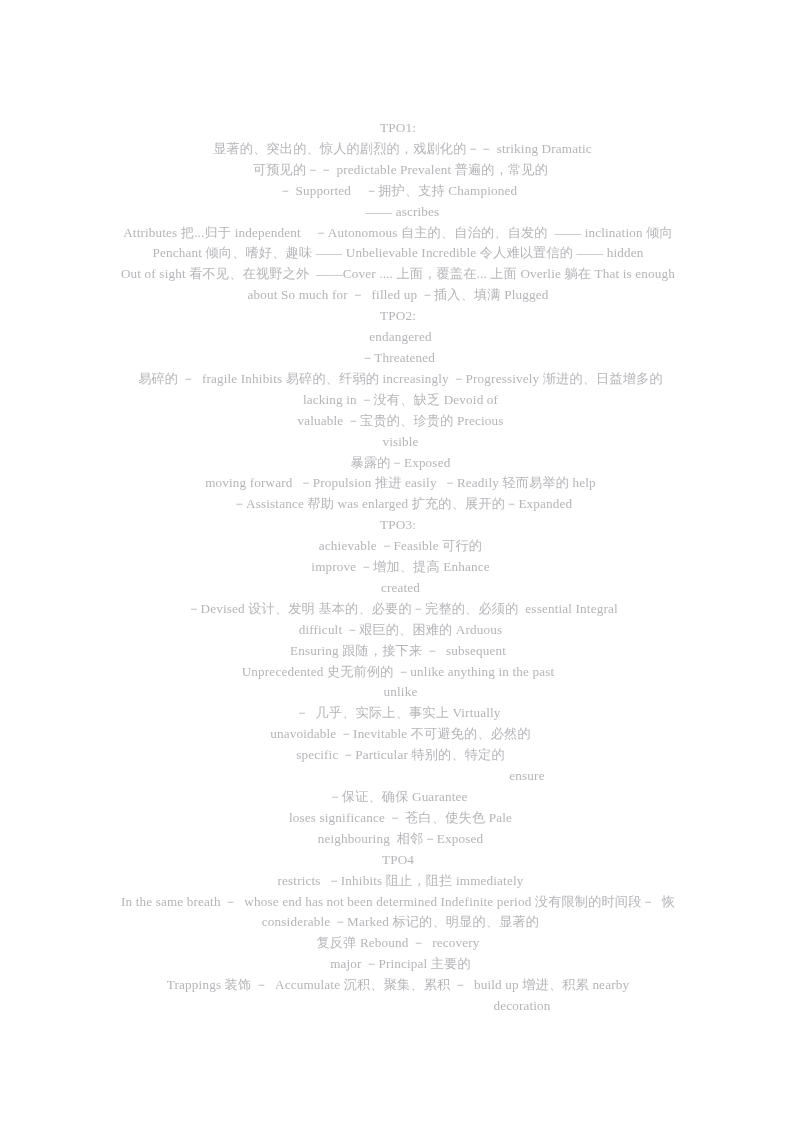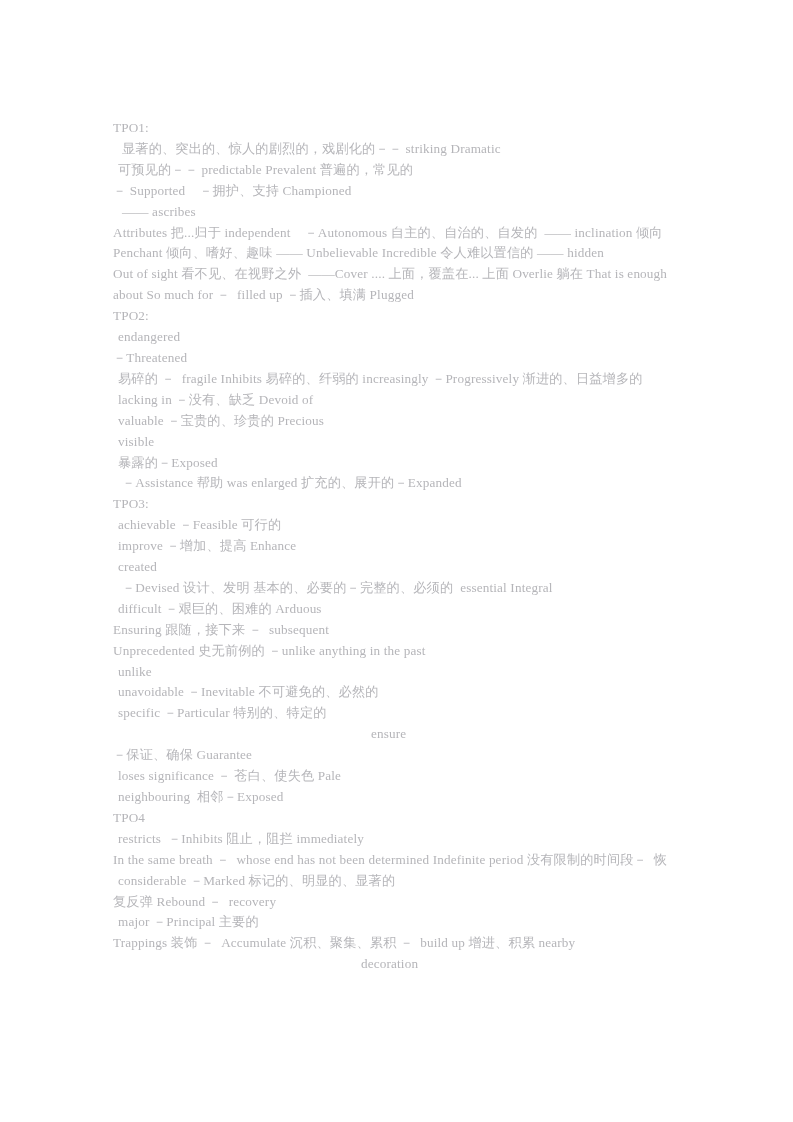--- a/index.html
+++ b/index.html
@@ -15,20 +15,21 @@
     overflow: hidden;
     font-family: "Liberation Serif", "DejaVu Serif", serif;
   }
   .page {
     position: absolute;
     left: 0;
     top: 0;
     width: 793px;
     height: 1122px;
     background: #ffffff;
+    text-align: center;
   }
   .doc-body {
     position: absolute;
     left: 113px;
     top: 118px;
     width: 570px;
   }
   .line {
     font-size: 13.2px;
     line-height: 20.9px;
@@ -66,30 +67,32 @@
       <div class="line ind-0">Out of sight 看不见、在视野之外  ——Cover .... 上面，覆盖在... 上面 Overlie 躺在 That is enough</div>
       <div class="line ind-0">about So much for －  filled up －插入、填满 Plugged</div>
       <div class="line ind-0">TPO2:</div>
       <div class="line ind-1">endangered</div>
       <div class="line ind-0">－Threatened</div>
       <div class="line ind-1">易碎的 －  fragile Inhibits 易碎的、纤弱的 increasingly －Progressively 渐进的、日益增多的</div>
       <div class="line ind-1">lacking in －没有、缺乏 Devoid of</div>
       <div class="line ind-1">valuable －宝贵的、珍贵的 Precious</div>
       <div class="line ind-1">visible</div>
       <div class="line ind-1">暴露的－Exposed</div>
+      <div class="line ind-1">moving forward  －Propulsion 推进 easily  －Readily 轻而易举的 help</div>
       <div class="line ind-2">－Assistance 帮助 was enlarged 扩充的、展开的－Expanded</div>
       <div class="line ind-0">TPO3:</div>
       <div class="line ind-1">achievable －Feasible 可行的</div>
       <div class="line ind-1">improve －增加、提高 Enhance</div>
       <div class="line ind-1">created</div>
       <div class="line ind-2">－Devised 设计、发明 基本的、必要的－完整的、必须的  essential Integral</div>
       <div class="line ind-1">difficult －艰巨的、困难的 Arduous</div>
       <div class="line ind-0">Ensuring 跟随，接下来 －  subsequent</div>
       <div class="line ind-0">Unprecedented 史无前例的 －unlike anything in the past</div>
       <div class="line ind-1">unlike</div>
+      <div class="line ind-0">－  几乎、实际上、事实上 Virtually</div>
       <div class="line ind-1">unavoidable －Inevitable 不可避免的、必然的</div>
       <div class="line ind-1">specific －Particular 特别的、特定的</div>
       <div class="line ind-big">ensure</div>
       <div class="line ind-0">－保证、确保 Guarantee</div>
       <div class="line ind-1">loses significance － 苍白、使失色 Pale</div>
       <div class="line ind-1">neighbouring  相邻－Exposed</div>
       <div class="line ind-0">TPO4</div>
       <div class="line ind-1">restricts  －Inhibits 阻止，阻拦 immediately</div>
       <div class="line ind-0">In the same breath －  whose end has not been determined Indefinite period 没有限制的时间段－  恢</div>
       <div class="line ind-1">considerable －Marked 标记的、明显的、显著的</div>

